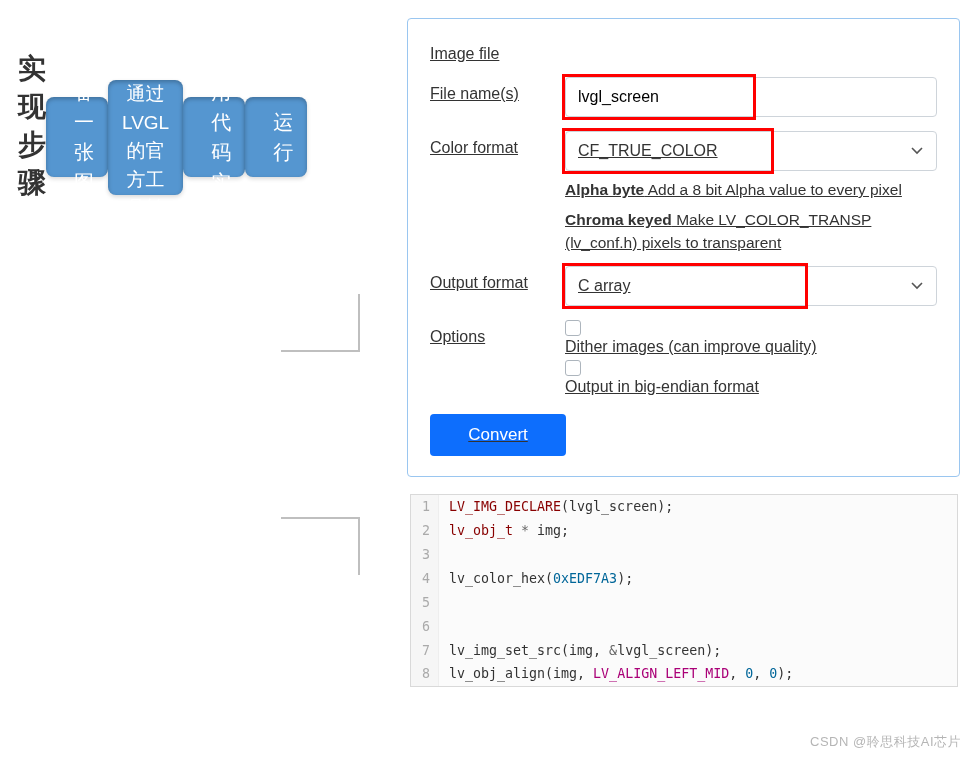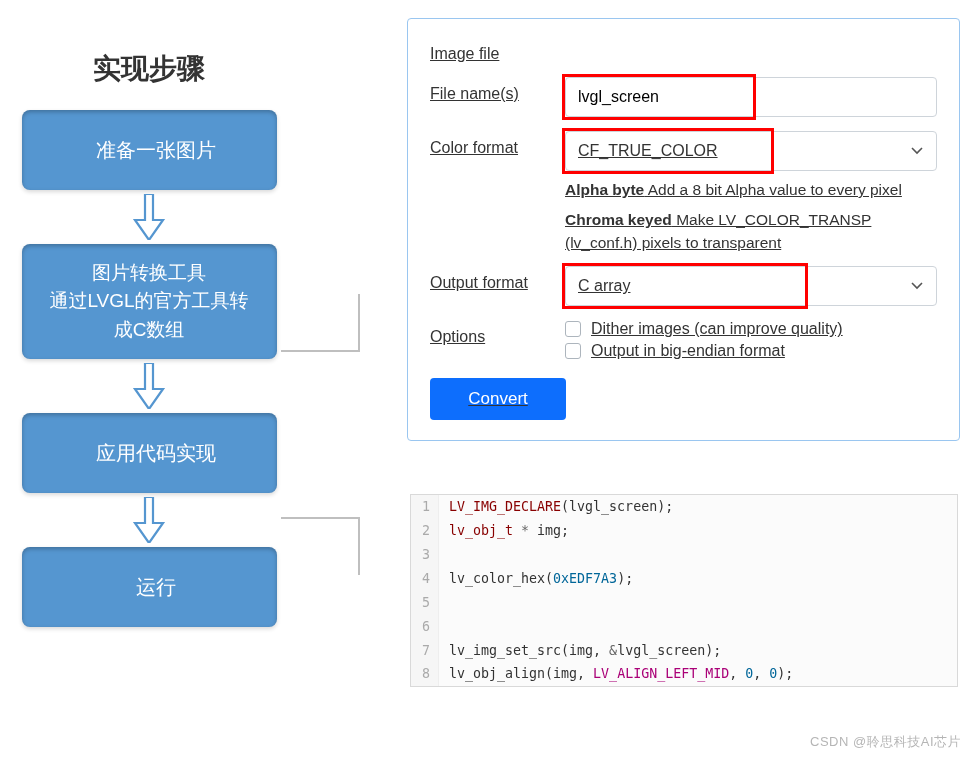--- a/index.html
+++ b/index.html
@@ -12,21 +12,21 @@
     color: #333;
   }
 
   
   .flow-col {
     position: absolute;
     left: 18px;
     top: 50px;
     width: 262px;
     display: flex;
-    flex-direction: column;
+    flex-direction: row;
     align-items: center;
   }
   .flow-title {
     font-size: 28px;
     font-weight: 700;
     margin-bottom: 22px;
     font-family: "Microsoft YaHei", sans-serif;
   }
   .flow-step {
     width: 255px;
@@ -148,21 +148,21 @@
   .rf-out   { left: -3px; top: -3px; width: 246px; height: 46px; }
 
   .helper {
     margin-top: 8px;
     font-size: 15.5px;
     line-height: 1.45;
     color: #333;
   }
   .helper b { font-weight: 700; }
 
-  .checkbox-row { display: flex; align-items: center; gap: 10px; margin-bottom: 4px; }
+  .checkbox-row { display: flex; align-items: flex-start; gap: 2px; margin-bottom: 4px; flex-direction: column; }
   .fake-checkbox {
     width: 16px; height: 16px;
     border: 1px solid #adb5bd;
     border-radius: 3px;
     display: inline-block;
   }
 
   .convert-btn {
     background: #0d6efd;
     color: #fff;

